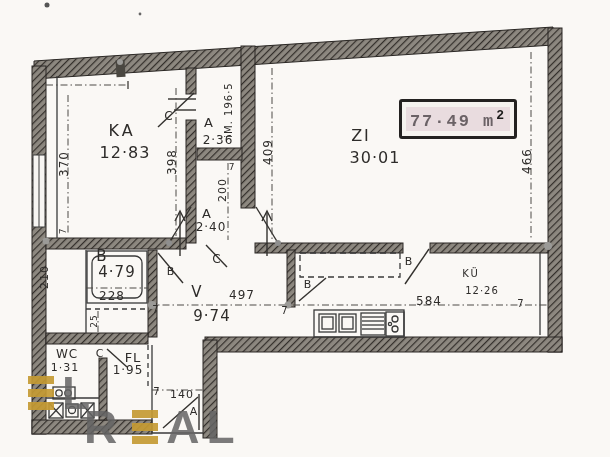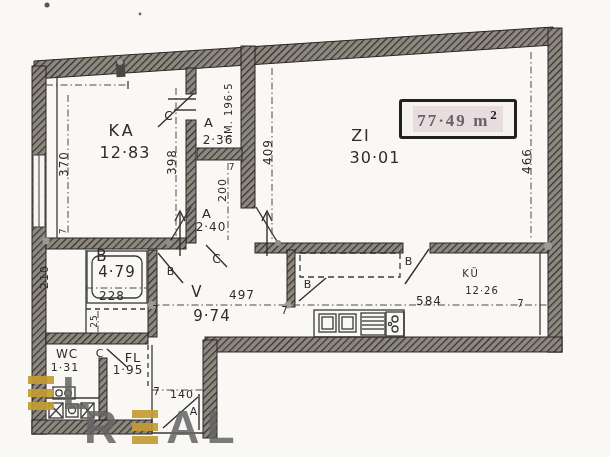--- a/index.html
+++ b/index.html
@@ -5,21 +5,21 @@
   html,body{margin:0;padding:0;}
   body{font-family:"Liberation Sans",sans-serif;}
   #stage{position:relative;width:610px;height:457px;background:#faf8f5;overflow:hidden;}
   #plan-svg{position:absolute;left:0;top:0;}
   .lbl{position:absolute;transform:translate(-50%,-50%);color:#2e2c2a;font-family:"DejaVu Sans",sans-serif;
        white-space:nowrap;line-height:1;letter-spacing:1px;}
   .rot{transform:translate(-50%,-50%) rotate(-90deg);}
   .areabox{position:absolute;left:399px;top:99px;width:112px;height:34px;border:3px solid #232120;
            border-radius:3px;background:#f5f3ef;display:flex;align-items:center;justify-content:center;}
   .areabox .hl{background:#e9dcdf;padding:1px 4px;color:#6b6266;font-size:17px;font-weight:600;
-               letter-spacing:2px;font-family:Liberation Serif, serif;}
+               letter-spacing:2px;font-family:Liberation Mono, monospace;}
   .areabox sup{color:#1d1c1b;font-weight:700;font-size:13px;margin-left:1px;}
   .wm-row{position:absolute;display:flex;align-items:center;gap:6px;color:rgba(100,100,100,0.85);
           font-weight:bold;font-size:46px;letter-spacing:7px;font-family:"Liberation Sans",sans-serif;}
   .wm-e{display:flex;flex-direction:column;gap:5px;padding:0 2px;}
   .wm-e i{display:block;width:26px;height:8px;background:#c49a33;opacity:.92;}
 </style>
 </head>
 <body>
 
 <div id="stage">

